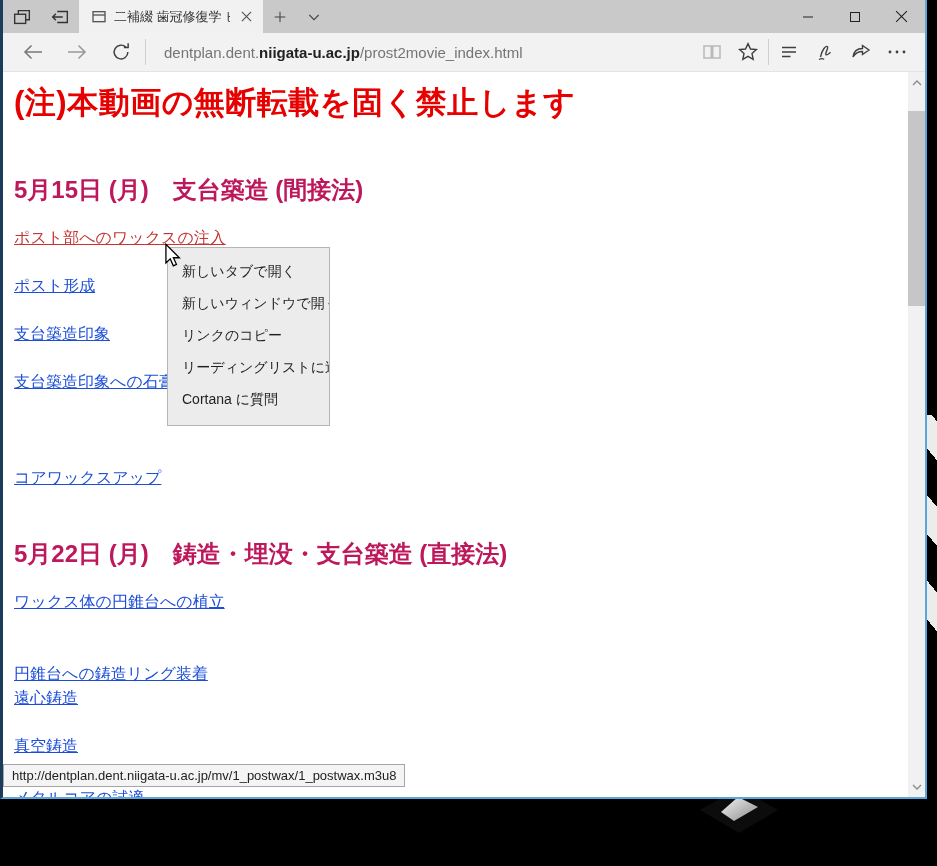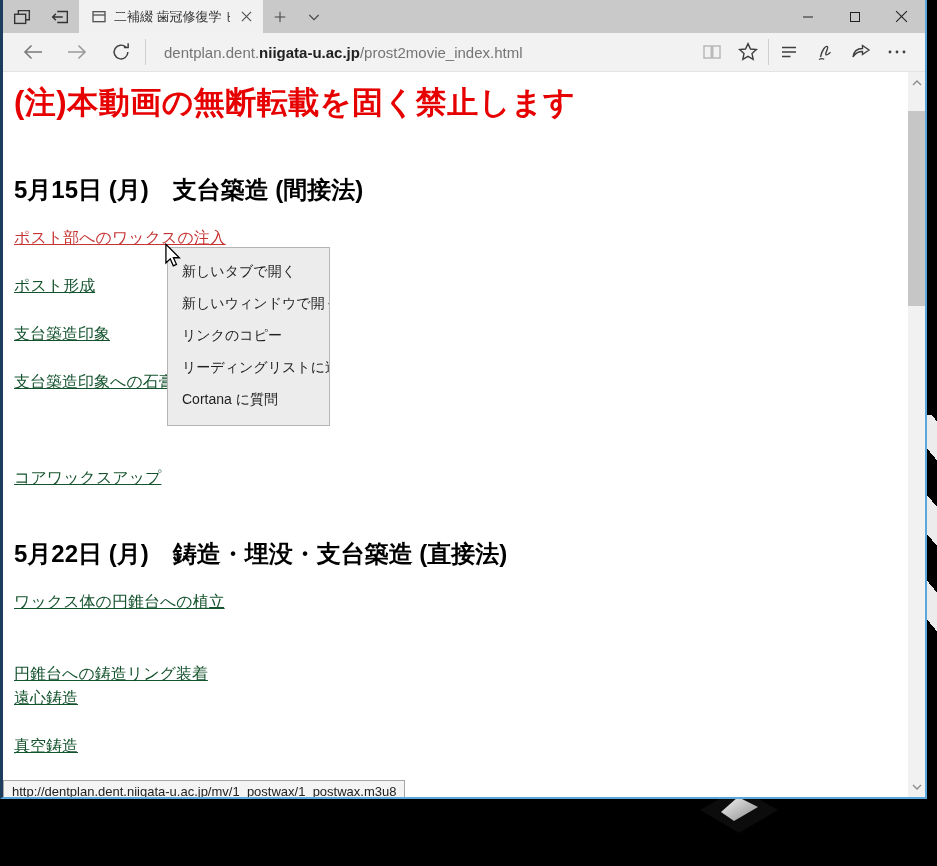--- a/index.html
+++ b/index.html
@@ -55,24 +55,24 @@
   .ab-ico{ width:36px; height:45px; display:flex; align-items:center; justify-content:center; }
 
   
   .page{ position:relative; flex:1; background:#fff; overflow:hidden; }
   .h1red{
     position:absolute; left:11px; top:10px;
     font-size:31px; font-weight:bold; color:#e60000; white-space:nowrap; letter-spacing:0.5px;
   }
   .h2blk{
     position:absolute; left:11px;
-    font-size:24px; font-weight:bold; color:#000000; white-space:nowrap;
+    font-size:24px; font-weight:bold; color:#be185d; white-space:nowrap;
   }
   .lnk{
-    position:absolute; left:11px; font-size:16px; color:#14532d;
+    position:absolute; left:11px; font-size:16px; color:#1d4ed8;
     text-decoration:underline; white-space:nowrap; cursor:pointer;
   }
   .lnk.red{ color:#c63434; }
 
   
   .ctxmenu{
     position:absolute; left:164px; top:175px; width:163px; height:179px;
     background:#ececec; border:1px solid #b5b5b5; padding:7px 0; z-index:5;
   }
   .ctxmenu .mi{
@@ -85,21 +85,21 @@
   
   .sbar{ position:absolute; right:0; top:0; width:17px; height:100%; background:#f1f1f1; z-index:4; }
   .sbar .up,.sbar .down{ position:absolute; left:0; width:17px; height:17px; display:flex; align-items:center; justify-content:center; }
   .sbar .up{ top:2px; } .sbar .down{ bottom:2px; }
   .sbar .thumb{ position:absolute; left:0; top:39px; width:17px; height:195px; background:#c6c6c6; }
 
   
   .status{
     position:absolute; left:0; top:692px; z-index:5;
     background:#f4f4f4; border:1px solid #a6a6a6;
-    font-size:13px; color:#222; padding:3px 8px; white-space:nowrap;margin-top:16px;
+    font-size:13px; color:#222; padding:3px 8px; white-space:nowrap;
   }
   .partial-lnk{ top:716px; }
 </style>
 </head>
 <body>
 
 <div class="desk-stripes"></div>
 <svg class="desk-diamond" width="82" height="46" viewBox="0 0 82 46">
   <defs>
       <linearGradient id="dg" x1="0" y1="0" x2="1" y2="1">

